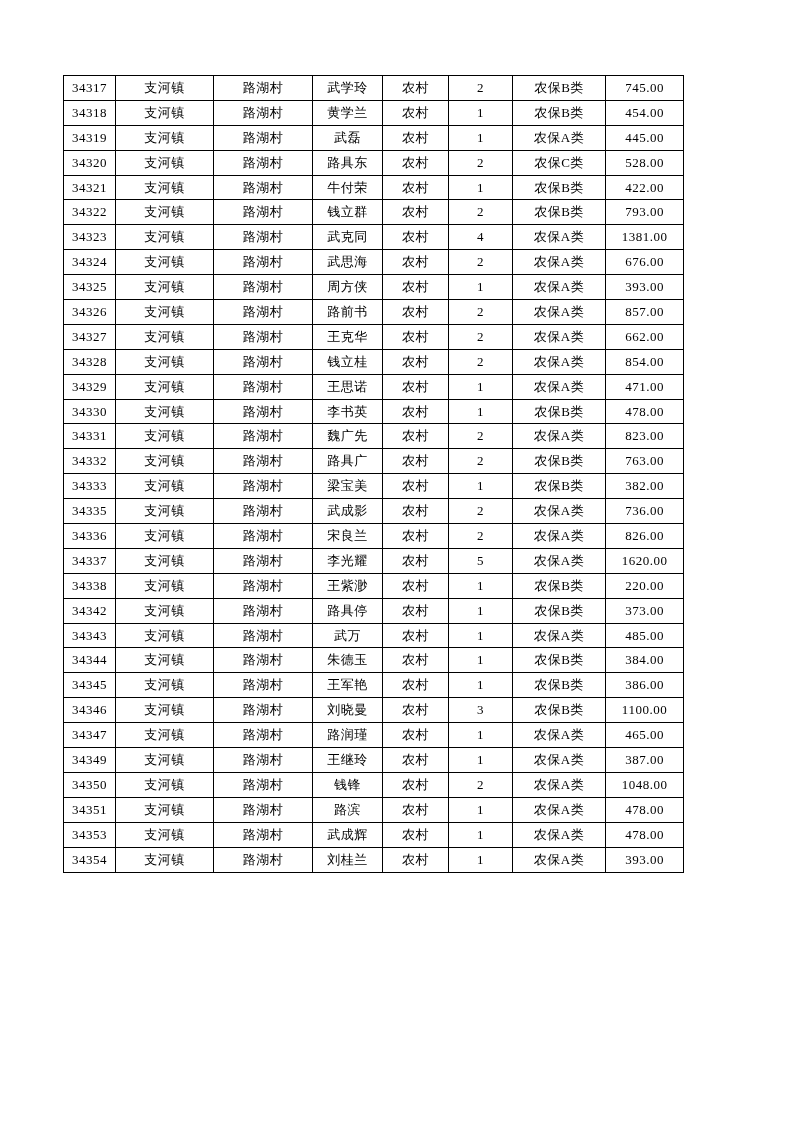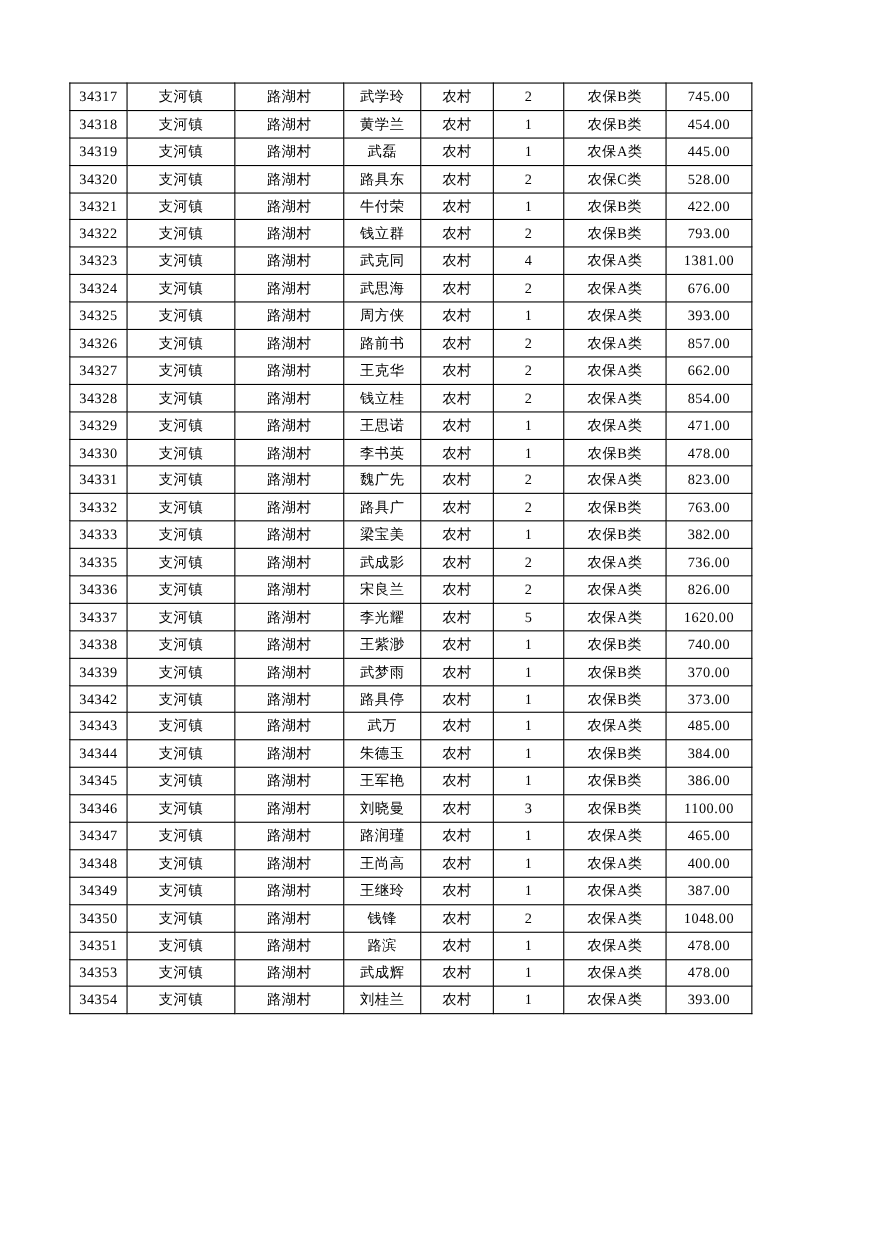--- a/index.html
+++ b/index.html
@@ -267,31 +267,21 @@
           <td>1620.00</td>
         </tr>
         <tr>
           <td>34338</td>
           <td>支河镇</td>
           <td>路湖村</td>
           <td>王紫渺</td>
           <td>农村</td>
           <td>1</td>
           <td>农保B类</td>
-          <td>740.00</td>
-        </tr>
-        <tr>
-          <td>34339</td>
-          <td>支河镇</td>
-          <td>路湖村</td>
-          <td>武梦雨</td>
-          <td>农村</td>
-          <td>1</td>
-          <td>农保B类</td>
-          <td>370.00</td>
+          <td>220.00</td>
         </tr>
         <tr>
           <td>34342</td>
           <td>支河镇</td>
           <td>路湖村</td>
           <td>路具停</td>
           <td>农村</td>
           <td>1</td>
           <td>农保B类</td>
           <td>373.00</td>
@@ -338,30 +328,20 @@
         </tr>
         <tr>
           <td>34347</td>
           <td>支河镇</td>
           <td>路湖村</td>
           <td>路润瑾</td>
           <td>农村</td>
           <td>1</td>
           <td>农保A类</td>
           <td>465.00</td>
-        </tr>
-        <tr>
-          <td>34348</td>
-          <td>支河镇</td>
-          <td>路湖村</td>
-          <td>王尚高</td>
-          <td>农村</td>
-          <td>1</td>
-          <td>农保A类</td>
-          <td>400.00</td>
         </tr>
         <tr>
           <td>34349</td>
           <td>支河镇</td>
           <td>路湖村</td>
           <td>王继玲</td>
           <td>农村</td>
           <td>1</td>
           <td>农保A类</td>
           <td>387.00</td>

